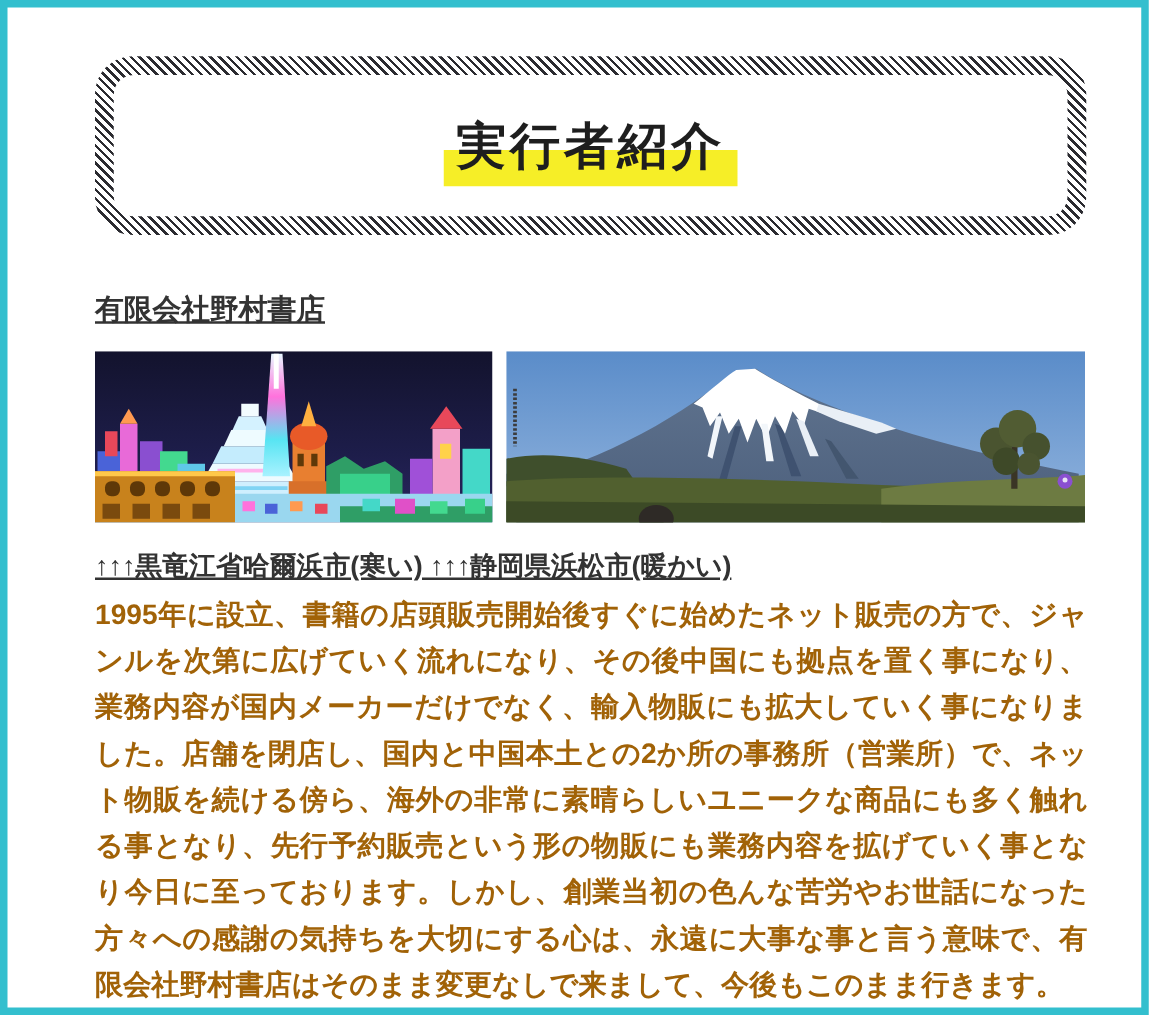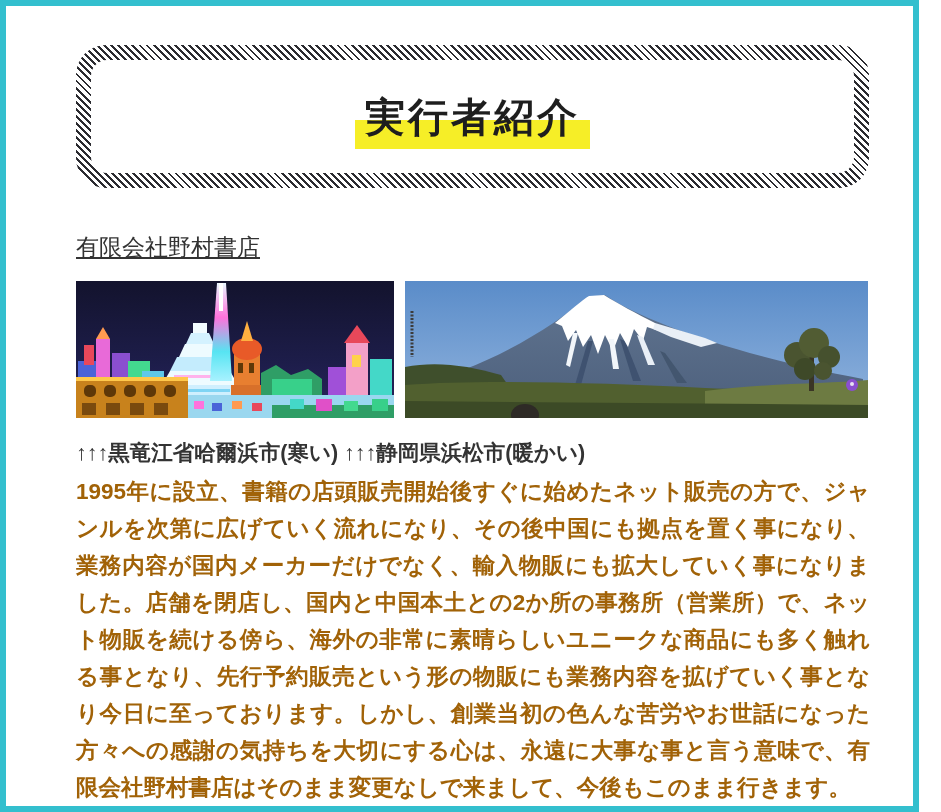--- a/index.html
+++ b/index.html
@@ -20,29 +20,29 @@
     display:flex; align-items:center; justify-content:center;
   }
   .page-title {
     font-size:40px; font-weight:bold; color:#1e1e1e; letter-spacing:3px; line-height:1;
     background:linear-gradient(to bottom, transparent 46%, #f6ee27 46%);
     padding:0 10px 10px 10px;
     white-space:nowrap;
   }
 
   .company-heading {
-    margin:44px 0 0 0; font-size:23px; font-weight:normal; color:#333333;
+    margin:44px 0 0 0; font-size:23px; font-weight:bold; color:#333333;
     text-decoration:underline;
   }
 
   .images-row { display:flex; gap:11px; margin-top:18px; }
   .img-fig { margin:0; padding:0; line-height:0; }
   .img-fig svg { display:block; }
 
-  .caption { margin-top:20px; font-size:21.5px; line-height:31px; font-weight:600; color:#333333; }
+  .caption { margin-top:20px; font-size:21.5px; line-height:31px; font-weight:600; color:#333333;text-decoration:underline; }
   .body-text {
     margin:4px 0 0 0; font-size:22.5px; line-height:37px; font-weight:600;
     color:#a16207; text-align:justify;
   }
 </style>
 </head>
 <body>
 
 <div class="page">
   <div class="content">

